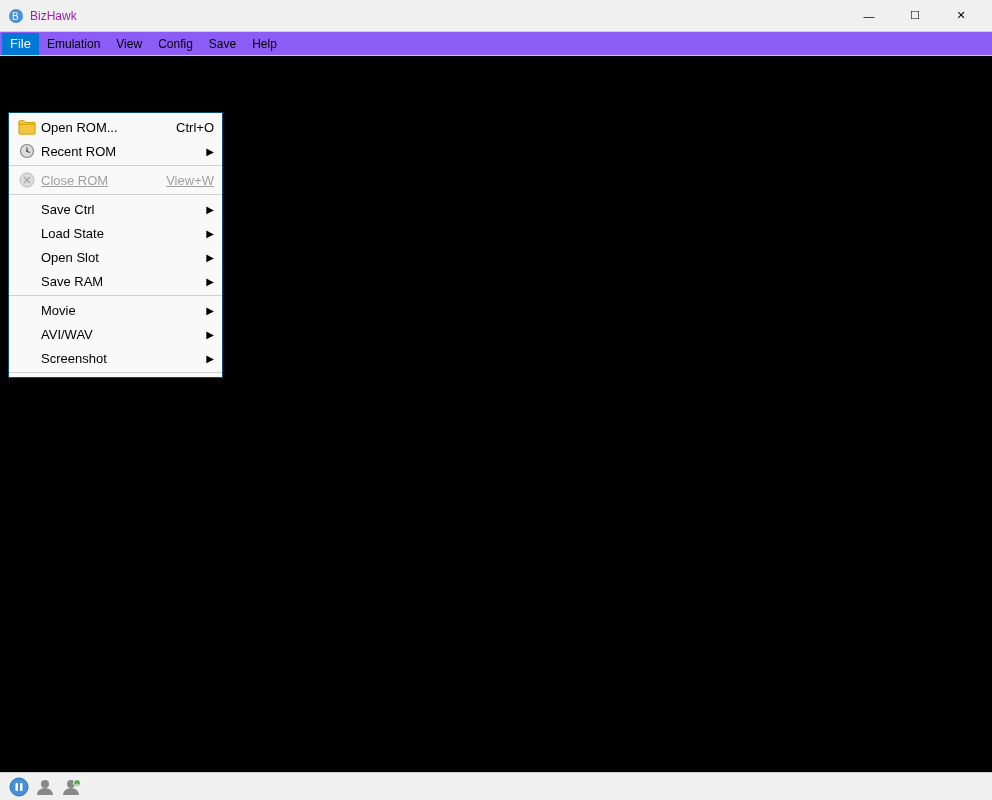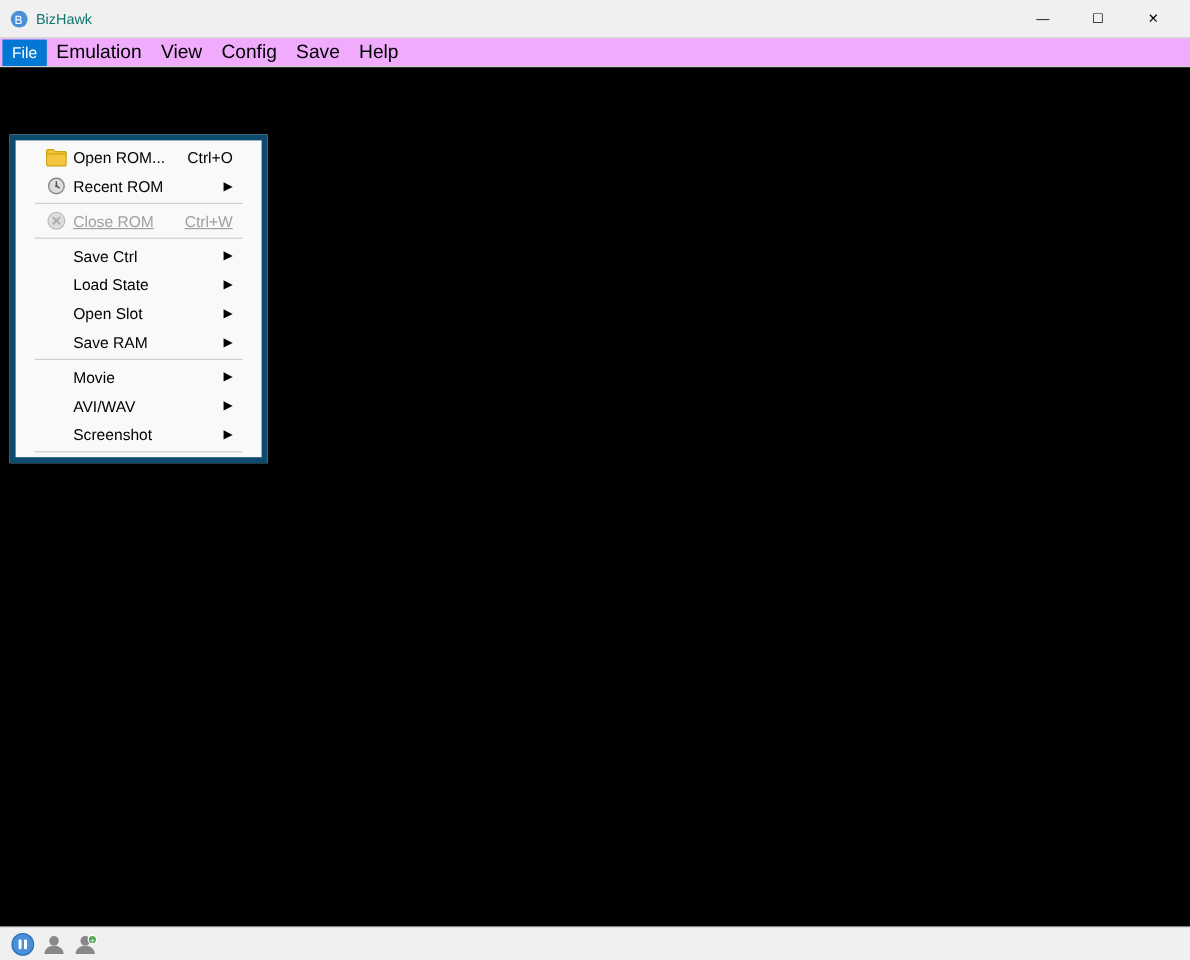--- a/index.html
+++ b/index.html
@@ -38,21 +38,21 @@
       margin-right: 6px;
       display: flex;
       align-items: center;
       justify-content: center;
       font-size: 14px;
     }
 
     .title-bar-text {
       flex: 1;
       font-size: 12px;
-      color: #0f766e;
+      color: #a21caf;
     }
 
     .title-bar-controls {
       display: flex;
       gap: 0;
     }
 
     .title-btn {
       width: 46px;
       height: 32px;
@@ -61,21 +61,21 @@
       cursor: pointer;
       display: flex;
       align-items: center;
       justify-content: center;
       font-size: 11px;
       color: #000;
     }
 
     
     .menu-bar {
-      background: #f0abfc;
+      background: #8b5cf6;
       height: 24px;
       display: flex;
       align-items: center;
       border-bottom: 1px solid #d0d0d0;
       padding: 0 2px;
     }
 
     .menu-item {
       padding: 2px 8px;
       height: 22px;
@@ -93,42 +93,42 @@
       background: #0078d4;
       color: #fff;
     }
 
     .menu-item-normal {
       padding: 2px 8px;
       height: 22px;
       display: flex;
       align-items: center;
       cursor: pointer;
-      font-size: 16px;
+      font-size: 12px;
       color: #000;
     }
 
     
     .content-area {
       flex: 1;
       background: #000;
       position: relative;
     }
 
     
     .dropdown-menu {
       position: absolute;
       top: 56px;
       left: 8px;
       background: #f9f9f9;
-      border: 5px solid #0c4a6e;
+      border: 1px solid #0c4a6e;
       box-shadow: 2px 2px 5px rgba(0,0,0,0.3);
       min-width: 215px;
       z-index: 1000;
-      padding: 2px 16px;
+      padding: 2px 0;
     }
 
     .dd-item {
       display: flex;
       align-items: center;
       padding: 4px 8px;
       cursor: pointer;
       height: 24px;
       color: #000;
       position: relative;
@@ -277,21 +277,21 @@
 
       <div class="dd-item disabled">
         <div class="dd-icon">
           <svg width="16" height="16" viewBox="0 0 16 16">
             <circle cx="8" cy="8" r="7" fill="#ddd" stroke="#bbb"></circle>
             <line x1="5" y1="5" x2="11" y2="11" stroke="#aaa" stroke-width="1.5"></line>
             <line x1="11" y1="5" x2="5" y2="11" stroke="#aaa" stroke-width="1.5"></line>
           </svg>
         </div>
         <span class="dd-label">Close ROM</span>
-        <span class="dd-shortcut">Ctrl+W</span>
+        <span class="dd-shortcut">View+W</span>
       </div>
 
       <div class="dd-separator"></div>
 
       <div class="dd-item">
         <div class="dd-icon"></div>
         <span class="dd-label">Save Ctrl</span>
         <span class="dd-arrow">▶</span>
       </div>
 

